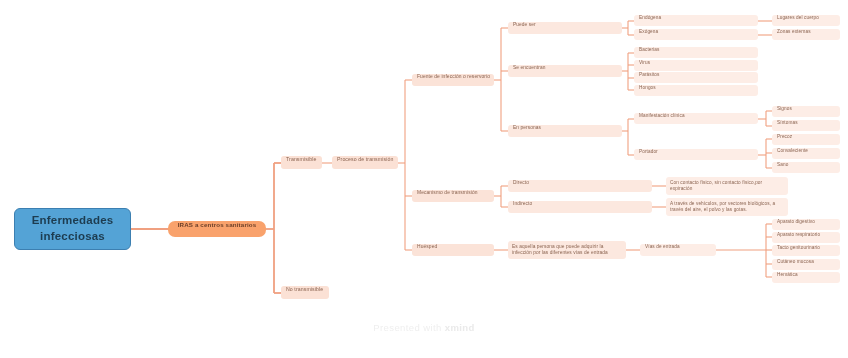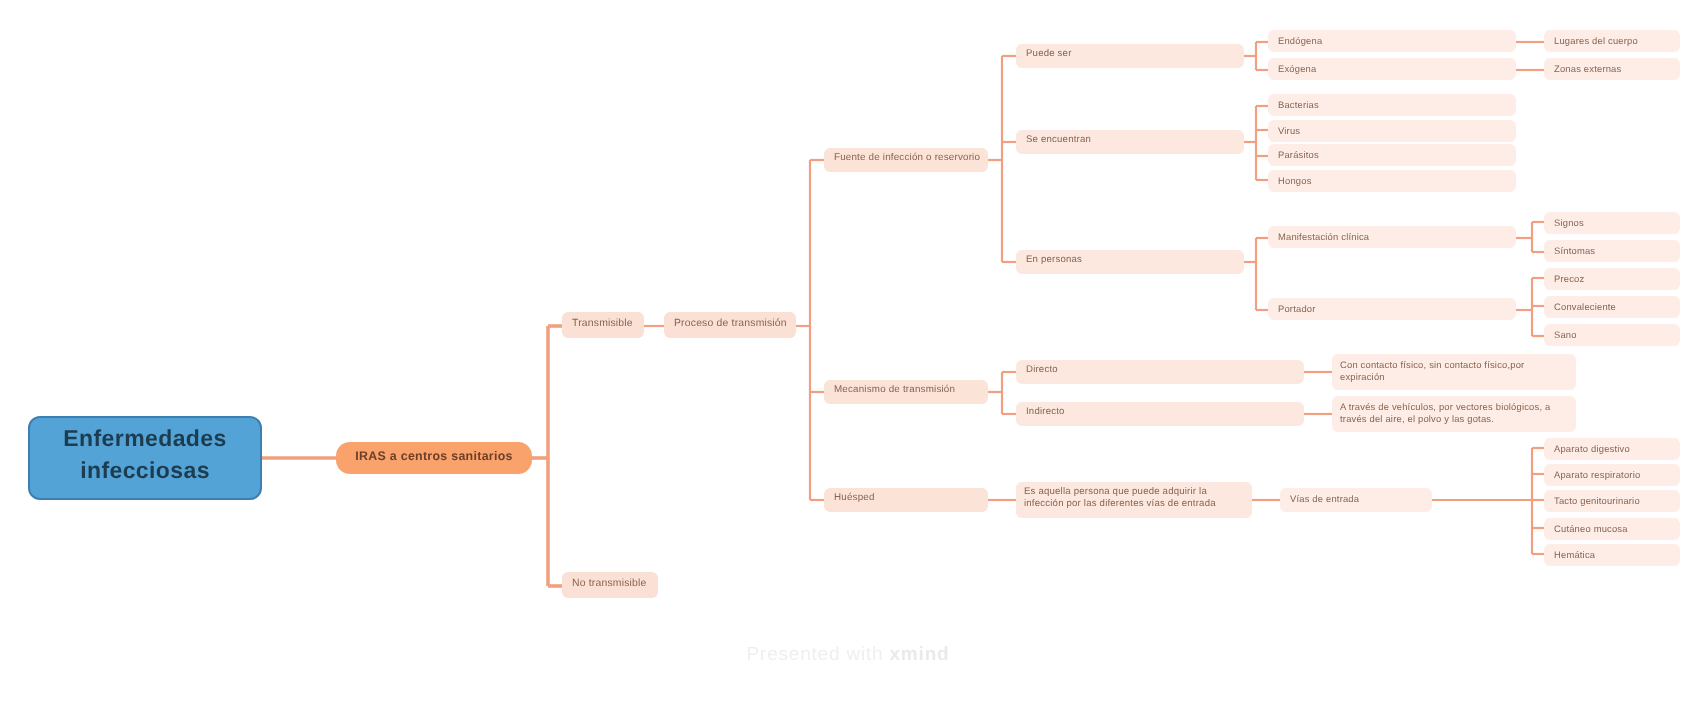--- a/index.html
+++ b/index.html
@@ -38,21 +38,20 @@
   }
   #wires .thick {
     stroke-width: 1.8;
   }
 
   
   .node {
     position: absolute;
     box-sizing: border-box;
     display: flex;
-    align-items: center;
     border-radius: 3px;
     color: #6b5048;
     background: #FBE3D8;
     letter-spacing: 0.1px;
     line-height: 1.25;
     white-space: nowrap;
     overflow: hidden;
   }
 
   .root {

